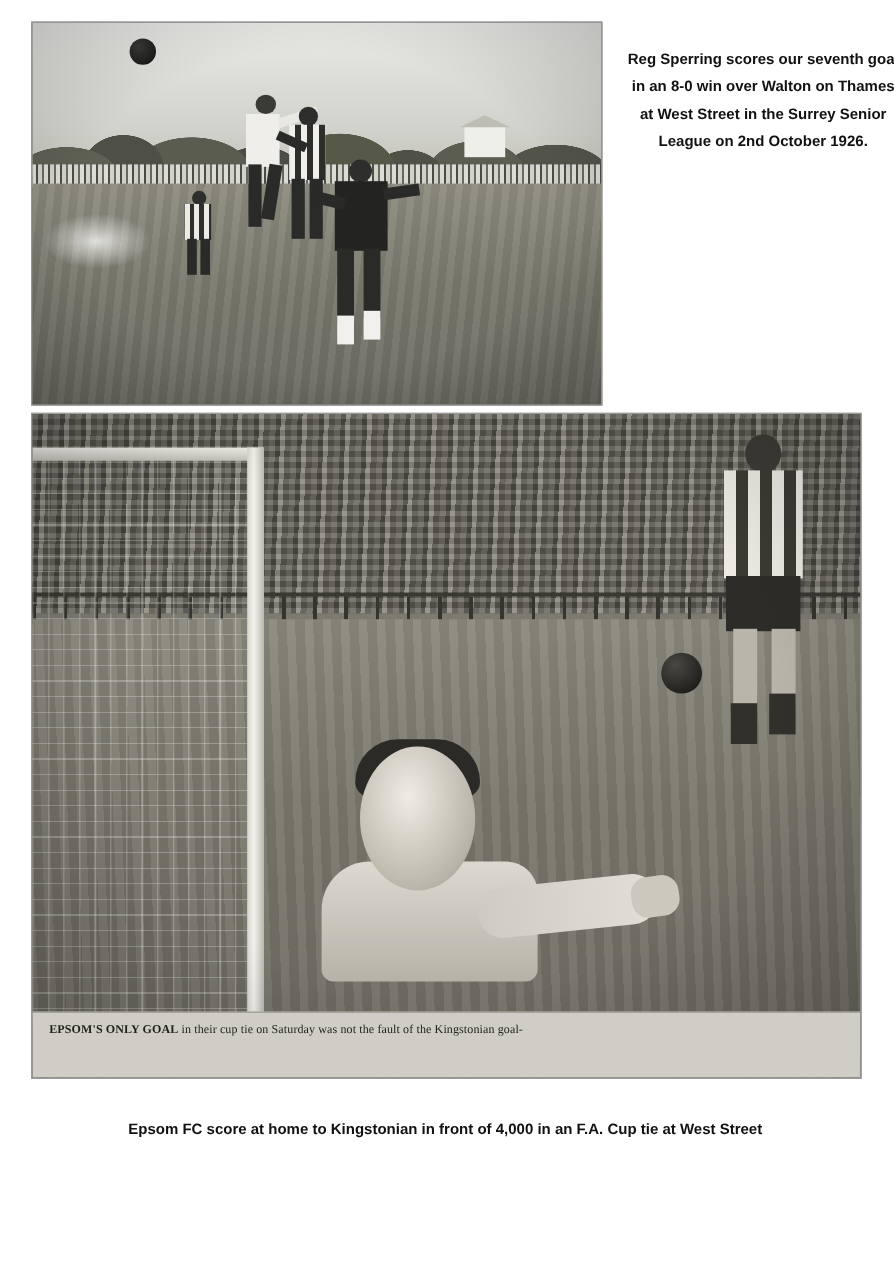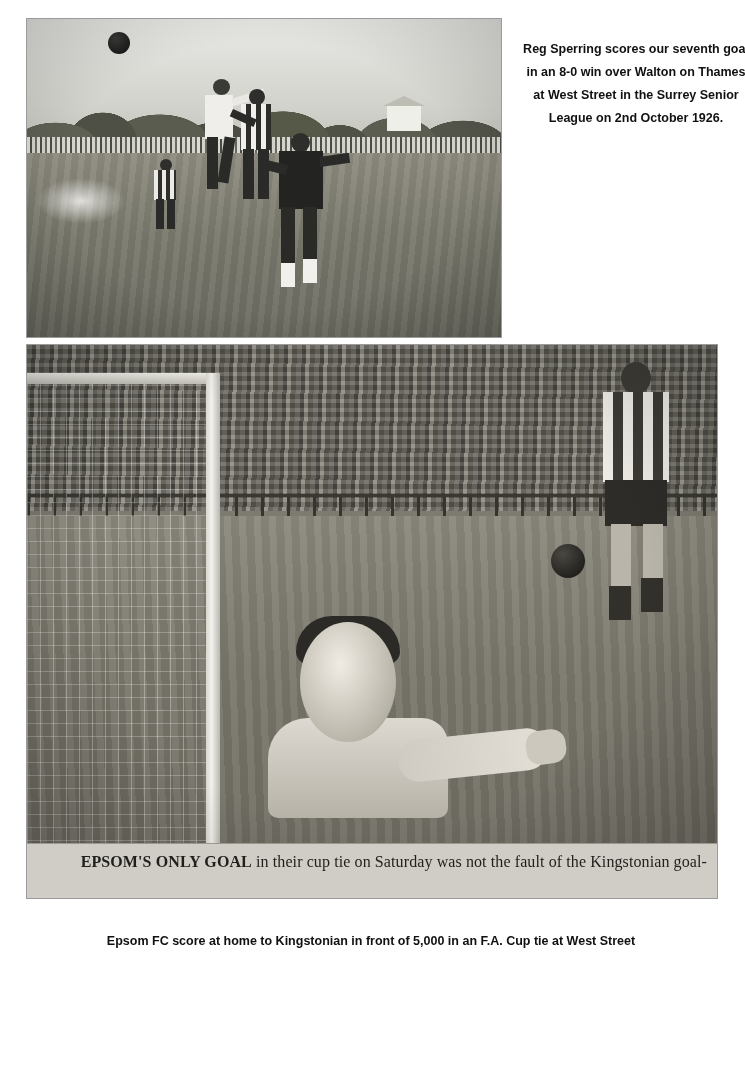--- a/index.html
+++ b/index.html
@@ -256,24 +256,23 @@
     background: radial-gradient(circle at 35% 30%, #4a4842, #131210);
   }
   .p2-capstrip {
     position: absolute; left: 0; bottom: 0; width: 100%; height: 54px;
     background: #cfcdc5;
     border-top: 1px solid #9b998f;
   }
   .p2-capstrip .line {
     position: absolute; left: 14px; right: 10px;
     font-family: "Liberation Serif", serif;
-    font-size: 16px;
+    font-size: 10px;
     color: #201f1c;
     letter-spacing: .1px;
-    text-align: right;
   }
   .p2-capstrip .line.l1 { top: 9px; }
   .p2-capstrip .line.l2 { top: 27px; }
   .p2-capstrip .line b { font-weight: bold; }
   .p2-vignette {
     position: absolute; inset: 0;
     background: radial-gradient(ellipse at 50% 45%, rgba(0,0,0,0) 55%, rgba(0,0,0,.22));
     pointer-events: none;
   }
   .p1-vignette {
@@ -371,16 +370,16 @@
 
     <div class="p2-capstrip">
       <div class="line l1">
         <b>EPSOM'S ONLY GOAL</b>
         <span>in their cup tie on Saturday was not the fault of the Kingstonian goal-</span>
       </div>
     </div>
   </div>
 
   <div class="caption-bottom">
-    <p>Epsom FC score at home to Kingstonian in front of 5,000 in an F.A. Cup tie at West Street</p>
+    <p>Epsom FC score at home to Kingstonian in front of 4,000 in an F.A. Cup tie at West Street</p>
   </div>
 
 </div>
 
 </body></html>

